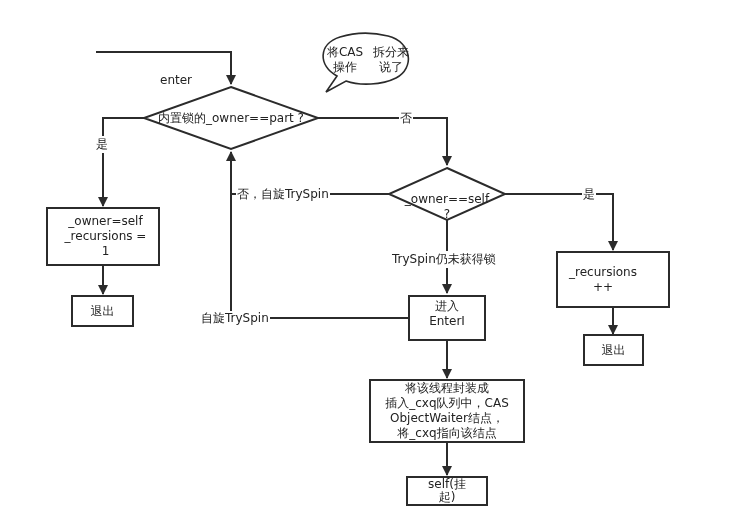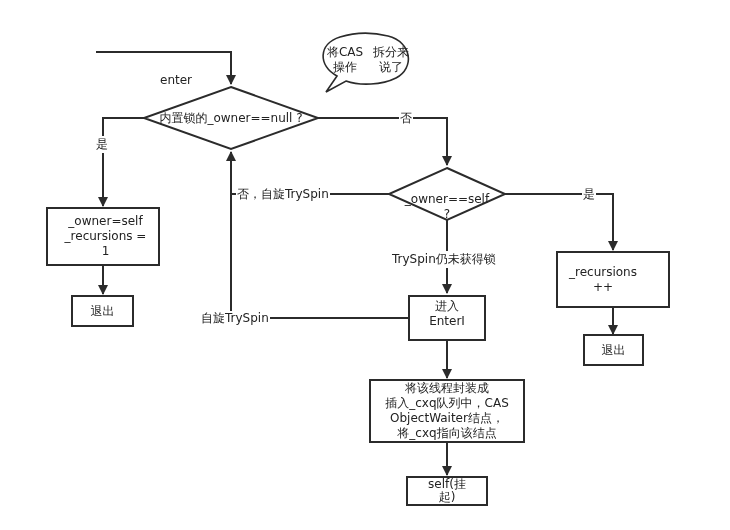--- a/index.html
+++ b/index.html
@@ -61,21 +61,21 @@
 
 <div class="lbl" style="left:158px; top:44px; padding:0 2px;margin-top:29px;">enter</div>
 <div class="lbl" style="left:96px; top:136px; padding:1px 0;">是</div>
 <div class="lbl" style="left:399px; top:111px; padding:0 1px;">否</div>
 <div class="lbl" style="left:236px; top:187px; padding:0 1px;">否，自旋TrySpin</div>
 <div class="lbl" style="left:582px; top:187px; padding:0 1px;">是</div>
 <div class="lbl" style="left:391px; top:251px; padding:1px 1px;">TrySpin仍未获得锁</div>
 <div class="lbl" style="left:200px; top:311px; padding:0 1px;">自旋TrySpin</div>
 
 <div class="node-text" style="left:144px; top:110px; width:174px; height:17px;">
-  <span>内置锁的_owner==null ?</span>
+  <span>内置锁的_owner==part ?</span>
 </div>
 
 <div class="node-text" style="left:322px; top:42px; width:92px; height:36px; flex-direction:row;">
   <span>将CAS操作</span>
   <span>拆分来说了</span>
 </div>
 
 <div class="node-text" style="left:47px; top:208px; width:117px; height:57px; flex-direction:column;">
   <span>_owner=self</span>
   <span>_recursions =</span>

